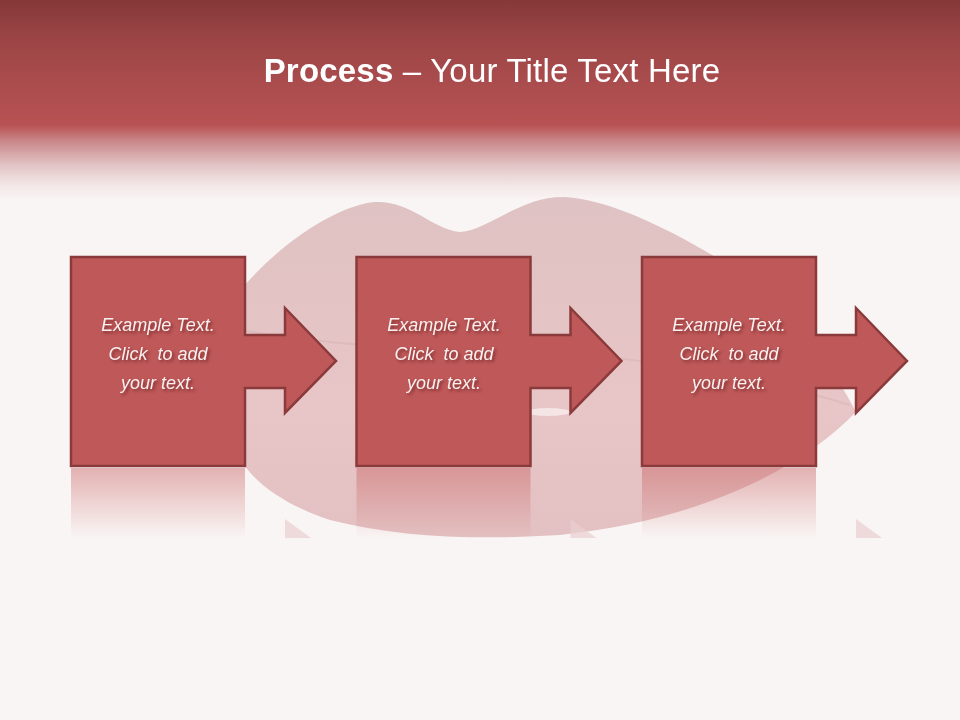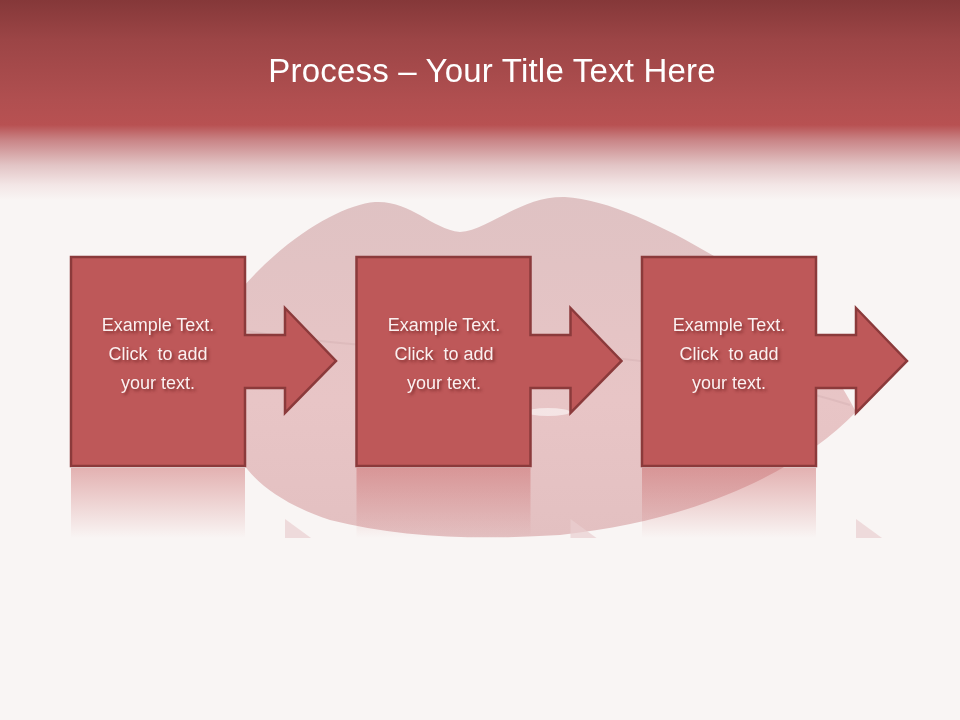--- a/index.html
+++ b/index.html
@@ -12,26 +12,26 @@
     position: absolute; left: 0; top: 0; width: 960px; height: 200px;
     background: linear-gradient(to bottom,
       #853839 0px, #9c4546 40px, #b04f50 100px, #b85152 125px,
       #c98486 140px, #e2c4c5 165px, #f3e6e6 185px, #f9f5f4 200px);
   }
   .title {
     position: absolute; left: 0; top: 52px; width: 984px;
     text-align: center; color: #ffffff; font-size: 33px;
     letter-spacing: 0.2px; white-space: nowrap;
   }
-  .title b { font-weight: normal; text-align: center; }
+  .title b { font-weight: bold; text-align: center; }
   .lips { position: absolute; left: 0; top: 0; width: 960px; height: 720px; }
   .shapes { position: absolute; left: 0; top: 0; width: 960px; height: 720px; }
   .step-text {
     position: absolute; width: 174px; text-align: center;
-    color: #fbf0f0; font-size: 18px; line-height: 29px;
+    color: #fbf0f0; font-style: italic; font-size: 18px; line-height: 29px;
     text-shadow: 2px 2px 3px rgba(90, 20, 20, 0.6);
   }
   .step-text span { display: block; }
 </style>
 </head>
 <body>
 
 <div class="header"></div>
 
 <div class="title">

